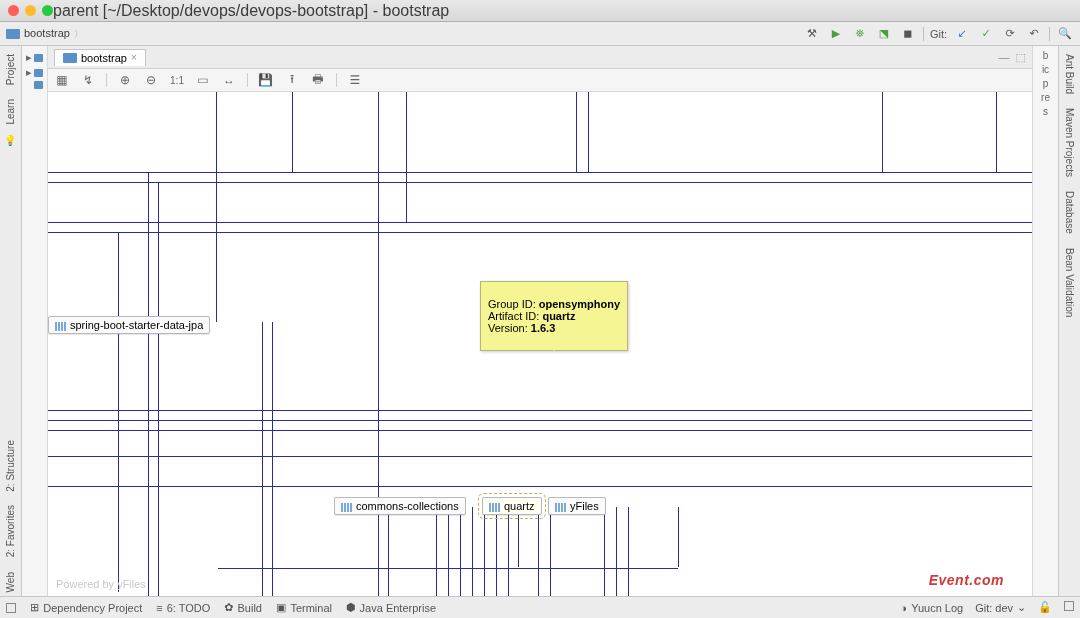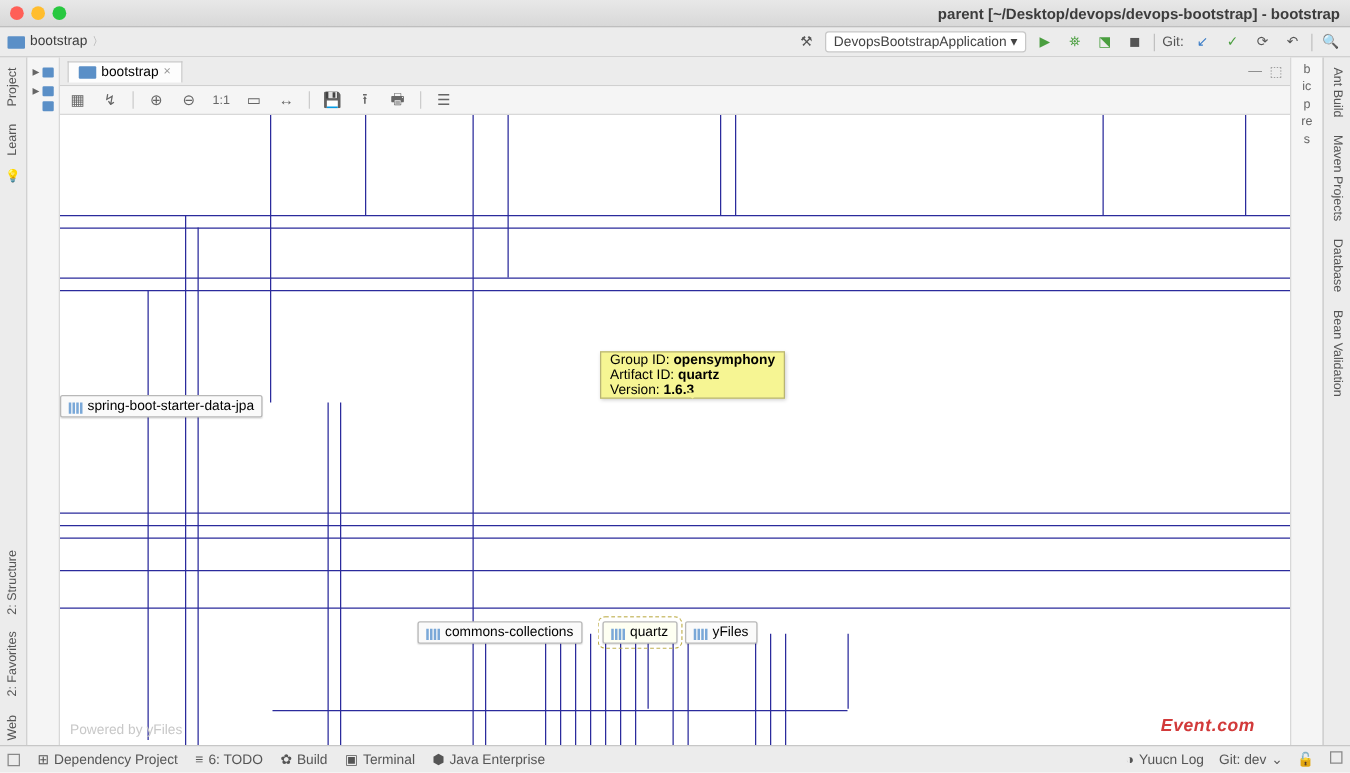--- a/index.html
+++ b/index.html
@@ -1,21 +1,21 @@
 <!DOCTYPE html>
 <html><head>
 <meta charset="utf-8">
 <style>
 * { margin: 0; padding: 0; box-sizing: border-box; font-family: -apple-system, "Helvetica Neue", Arial, sans-serif; font-size: 11px; }
 body { width: 1080px; height: 618px; background: #f0f0f0; position: relative; overflow: hidden; }
 .titlebar { height: 22px; background: linear-gradient(#e8e8e8, #d8d8d8); display: flex; align-items: center; padding: 0 8px; border-bottom: 1px solid #b0b0b0; }
 .traffic { display: flex; gap: 6px; }
 .tc { width: 11px; height: 11px; border-radius: 50%; }
 .tc.red { background: #ff5f57; } .tc.yellow { background: #ffbd2e; } .tc.green { background: #28c840; }
-.titlebar .title { flex: 1; text-align: right; color: #3c3c3c; font-size: 12px; font-weight: bold; }
+.titlebar .title { flex: 1; text-align: left; color: #3c3c3c; font-size: 16px; }
 .toolbar { height: 24px; background: #ececec; border-bottom: 1px solid #c7c7c7; display: flex; align-items: center; padding: 0 6px; }
 .breadcrumb { display: flex; align-items: center; gap: 4px; flex: 1; }
 .bc-icon { width: 14px; height: 10px; background: #5a8fc7; border-radius: 1px; display: inline-block; }
 .bc-item { color: #3c3c3c; }
 .bc-item.sep::after { content: "〉"; color: #999; margin-left: 4px; font-size: 9px; }
 .tb-right { display: flex; align-items: center; gap: 6px; }
 .tb-btn { width: 18px; height: 18px; display: inline-flex; align-items: center; justify-content: center; color: #555; border-radius: 2px; }
 .tb-btn.green { color: #4a9e3f; }
 .run-config { border: 1px solid #c7c7c7; padding: 1px 6px; border-radius: 3px; background: #fff; font-size: 11px; color: #444; }
 .main { display: flex; height: calc(100% - 22px - 24px - 22px); }
@@ -35,21 +35,21 @@
 .editor-top-right { margin-left: auto; margin-right: 6px; color: #888; display: flex; gap: 6px; }
 .diagram-tb { height: 23px; background: #f5f5f5; border-bottom: 1px solid #d8d8d8; display: flex; align-items: center; padding: 0 6px; gap: 10px; color: #666; }
 .diagram-tb .tbicon { width: 16px; text-align: center; font-size: 12px; }
 .canvas { flex: 1; position: relative; background: #fff; overflow: hidden; }
 .hline { position: absolute; left: 0; right: 0; height: 1px; background: #2b2b9c; }
 .vline { position: absolute; top: 0; bottom: 0; width: 1px; background: #2b2b9c; }
 .node { position: absolute; background: #fafafa; border: 1px solid #b8b8b8; border-radius: 2px; padding: 2px 6px; font-size: 11px; display: flex; align-items: flex-end; gap: 4px; box-shadow: 0 1px 1px rgba(0,0,0,0.1); }
 .node .bars { display: inline-flex; gap: 1px; }
 .node .bars i { width: 2px; height: 9px; background: #7aa8d8; display: inline-block; }
 .node.selected { outline: 1px dashed #c0b050; outline-offset: 3px; background: #fefff2; }
-.tooltip { position: absolute; background: #f6f593; border: 1px solid #b8b475; padding: 0 7px; font-size: 11px; box-shadow: 1px 1px 3px rgba(0,0,0,0.2); }
+.tooltip { position: absolute; background: #f6f593; border: 1px solid #b8b475; padding: 16px 7px; font-size: 11px; box-shadow: 1px 1px 3px rgba(0,0,0,0.2); }
 .tooltip::after { content: ""; position: absolute; bottom: -6px; left: 50%; margin-left: -5px; border: 5px solid transparent; border-top-color: #f6f593; }
 .arrow { position: absolute; width: 0; height: 0; border: 4px solid transparent; border-bottom-color: #2b2b9c; }
 .watermark { position: absolute; left: 8px; bottom: 6px; color: #c8c8c8; font-size: 11px; }
 .brand { position: absolute; right: 28px; bottom: 8px; color: #d23a3a; font-weight: bold; font-style: italic; font-size: 14px; letter-spacing: 0.5px; }
 .statusbar { height: 22px; background: #ececec; border-top: 1px solid #c7c7c7; display: flex; align-items: center; padding: 0 6px; gap: 14px; color: #555; }
 .statusbar .grp { display: flex; align-items: center; gap: 4px; }
 .statusbar .right { margin-left: auto; display: flex; gap: 12px; }
 .sq { width: 10px; height: 10px; border: 1px solid #888; display: inline-block; }
 .folder-mini { width: 12px; height: 8px; background: #5a8fc7; display: inline-block; border-radius: 1px; }
 </style>
@@ -65,23 +65,20 @@
   <div class="title">parent [~/Desktop/devops/devops-bootstrap] - bootstrap</div>
 </div>
 
 <div class="toolbar">
   <div class="breadcrumb">
     <span class="bc-icon"></span>
     <span class="bc-item sep">bootstrap</span>
   </div>
   <div class="tb-right">
     <span class="tb-btn">⚒</span>
-    <span class="run-config">
-      <span>DevopsBootstrapApplication</span> ▾
-    </span>
     <span class="tb-btn green">▶</span>
     <span class="tb-btn green">⛯</span>
     <span class="tb-btn green">⬔</span>
     <span class="tb-btn">◼</span>
     <span style="width:1px;height:14px;background:#c0c0c0"></span>
     <span style="color:#555">Git:</span>
     <span class="tb-btn" style="color:#3a7cc7">↙</span>
     <span class="tb-btn green">✓</span>
     <span class="tb-btn">⟳</span>
     <span class="tb-btn">↶</span>

